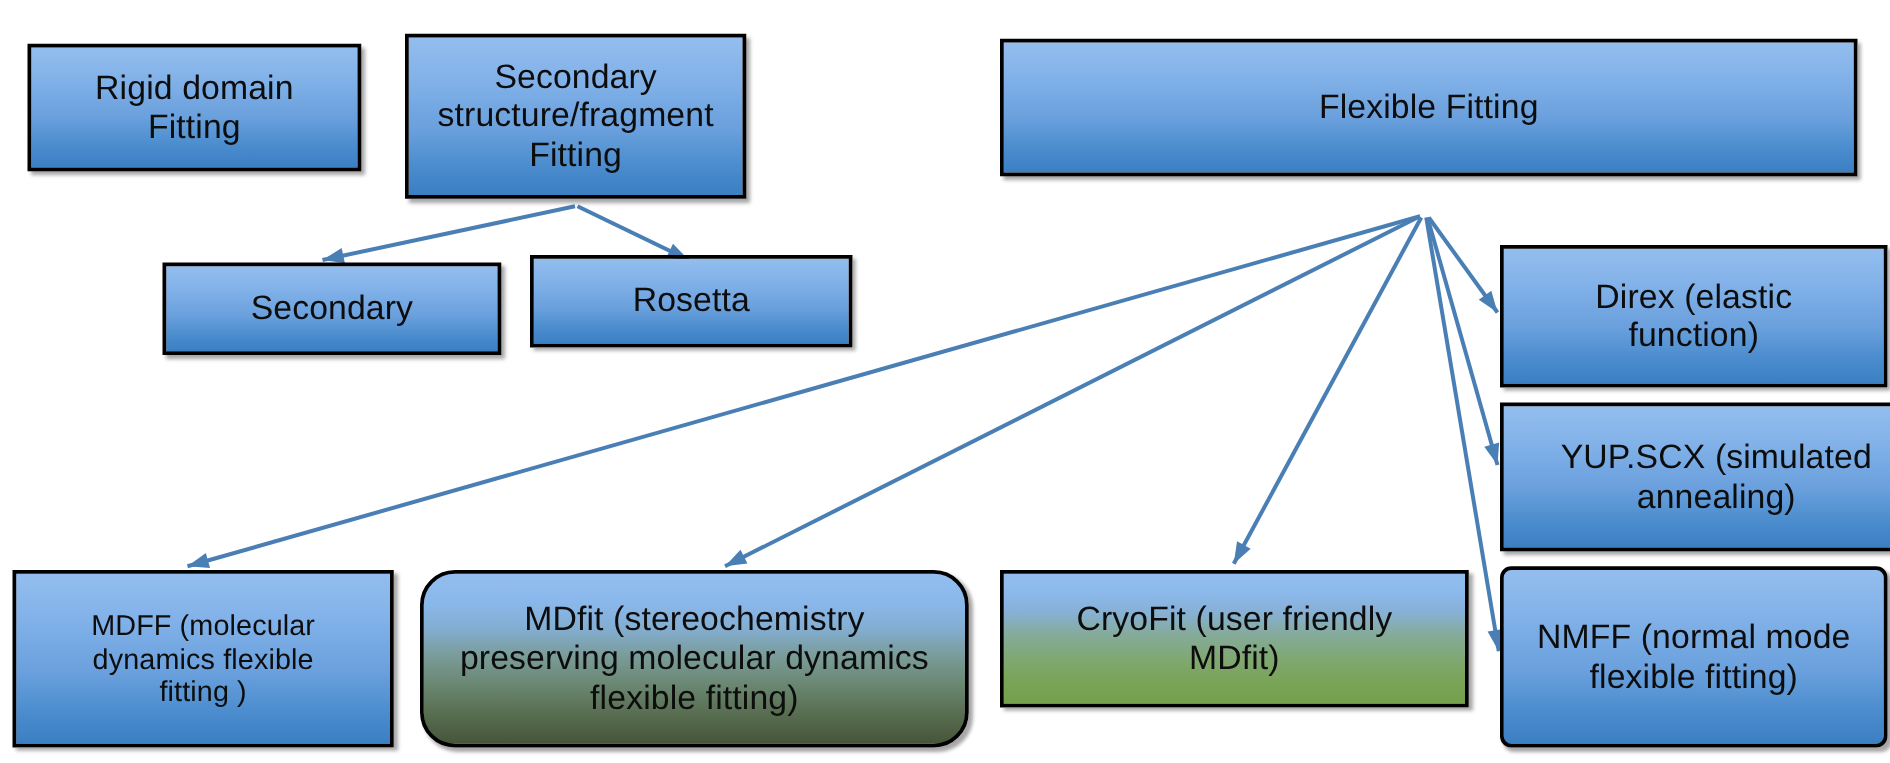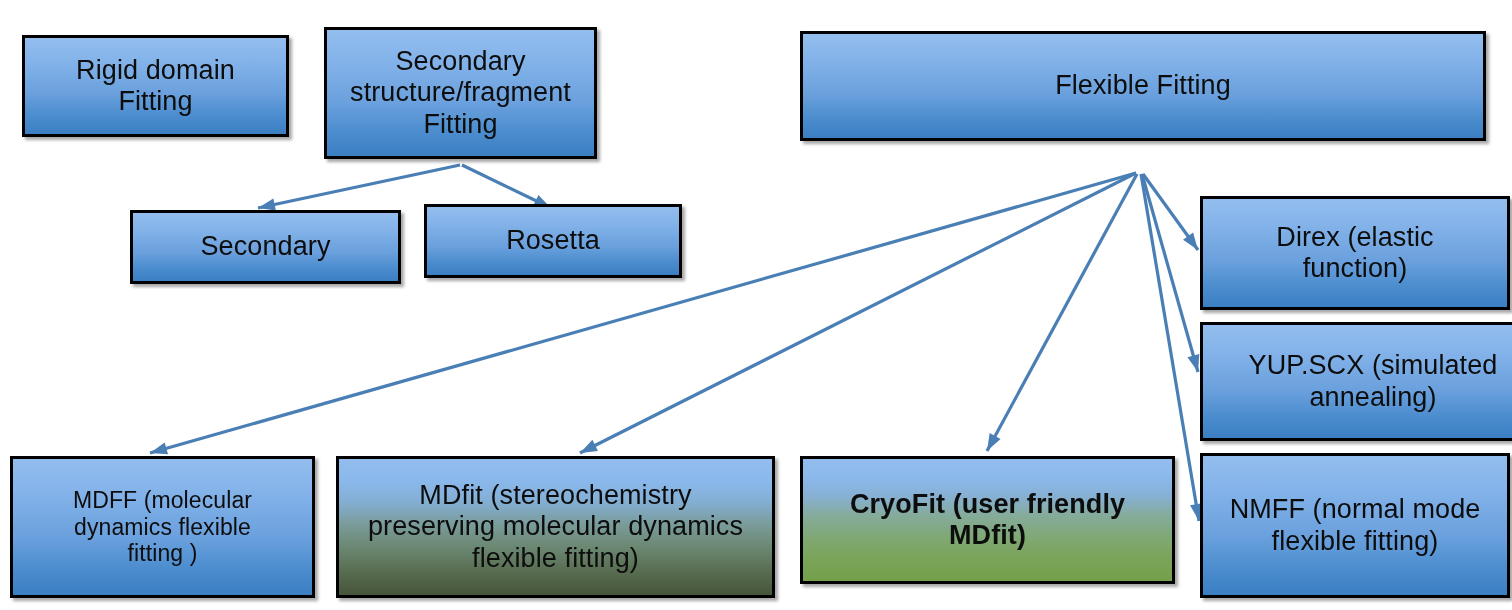--- a/index.html
+++ b/index.html
@@ -41,20 +41,21 @@
   }
   .node .label {
     display: block;
     padding: 0 6px;
     white-space: pre-line;
   }
   
   .node.grad-olive {
     background-image: linear-gradient(to bottom, #93bdee 0%, #8ab8ec 16%, #7fae db 30%, #7a9fa8 48%, #6b8572 66%, #566a4d 84%, #47563a 100%);
     background-image: linear-gradient(to bottom, #93bdee 0%, #8ab8ec 16%, #83aed2 32%, #7a9c9a 48%, #6a8670 66%, #576b4e 84%, #46553a 100%);
+    border-radius: 28px;
   }
   .node.grad-green {
     background-image: linear-gradient(to bottom, #93bdee 0%, #8cb9ec 14%, #87b0d5 30%, #85ab9c 46%, #80a875 64%, #7aa458 82%, #74a04b 100%);
   }
 </style>
 </head>
 <body>
 
 <div id="stage">
 
@@ -113,33 +114,33 @@
         <span class="label">Rosetta</span>
       </div>
       <div class="node" style="left: 1200px; top: 196px; width: 310px; height: 114px; font-size: 27px;">
         <span class="label">Direx (elastic
 function)</span>
       </div>
       <div class="node" style="left: 1200px; top: 322px; width: 346px; height: 119px; font-size: 27px;">
         <span class="label">YUP.SCX (simulated
 annealing)</span>
       </div>
-      <div class="node" style="left: 1200px; top: 453px; width: 310px; height: 145px; font-size: 27px;">
+      <div class="node" style="left: 1200px; top: 453px; width: 310px; height: 145px; font-size: 27px; border-radius: 9px;">
         <span class="label">NMFF (normal mode
 flexible fitting)</span>
       </div>
       <div class="node" style="left: 10px; top: 456px; width: 305px; height: 142px; font-size: 23px;">
         <span class="label">MDFF (molecular
 dynamics flexible
 fitting )</span>
       </div>
       <div class="node grad-olive" style="left: 336px; top: 456px; width: 439px; height: 142px; font-size: 27px;">
         <span class="label">MDfit (stereochemistry
 preserving molecular dynamics
 flexible fitting)</span>
       </div>
-      <div class="node grad-green" style="left: 800px; top: 456px; width: 375px; height: 128px; font-size: 27px; font-weight: bold;">
+      <div class="node grad-green" style="left: 800px; top: 456px; width: 375px; height: 110px; font-size: 27px;">
         <span class="label">CryoFit (user friendly
 MDfit)</span>
       </div>
     </div>
 
 </div>
 
 </body></html>

